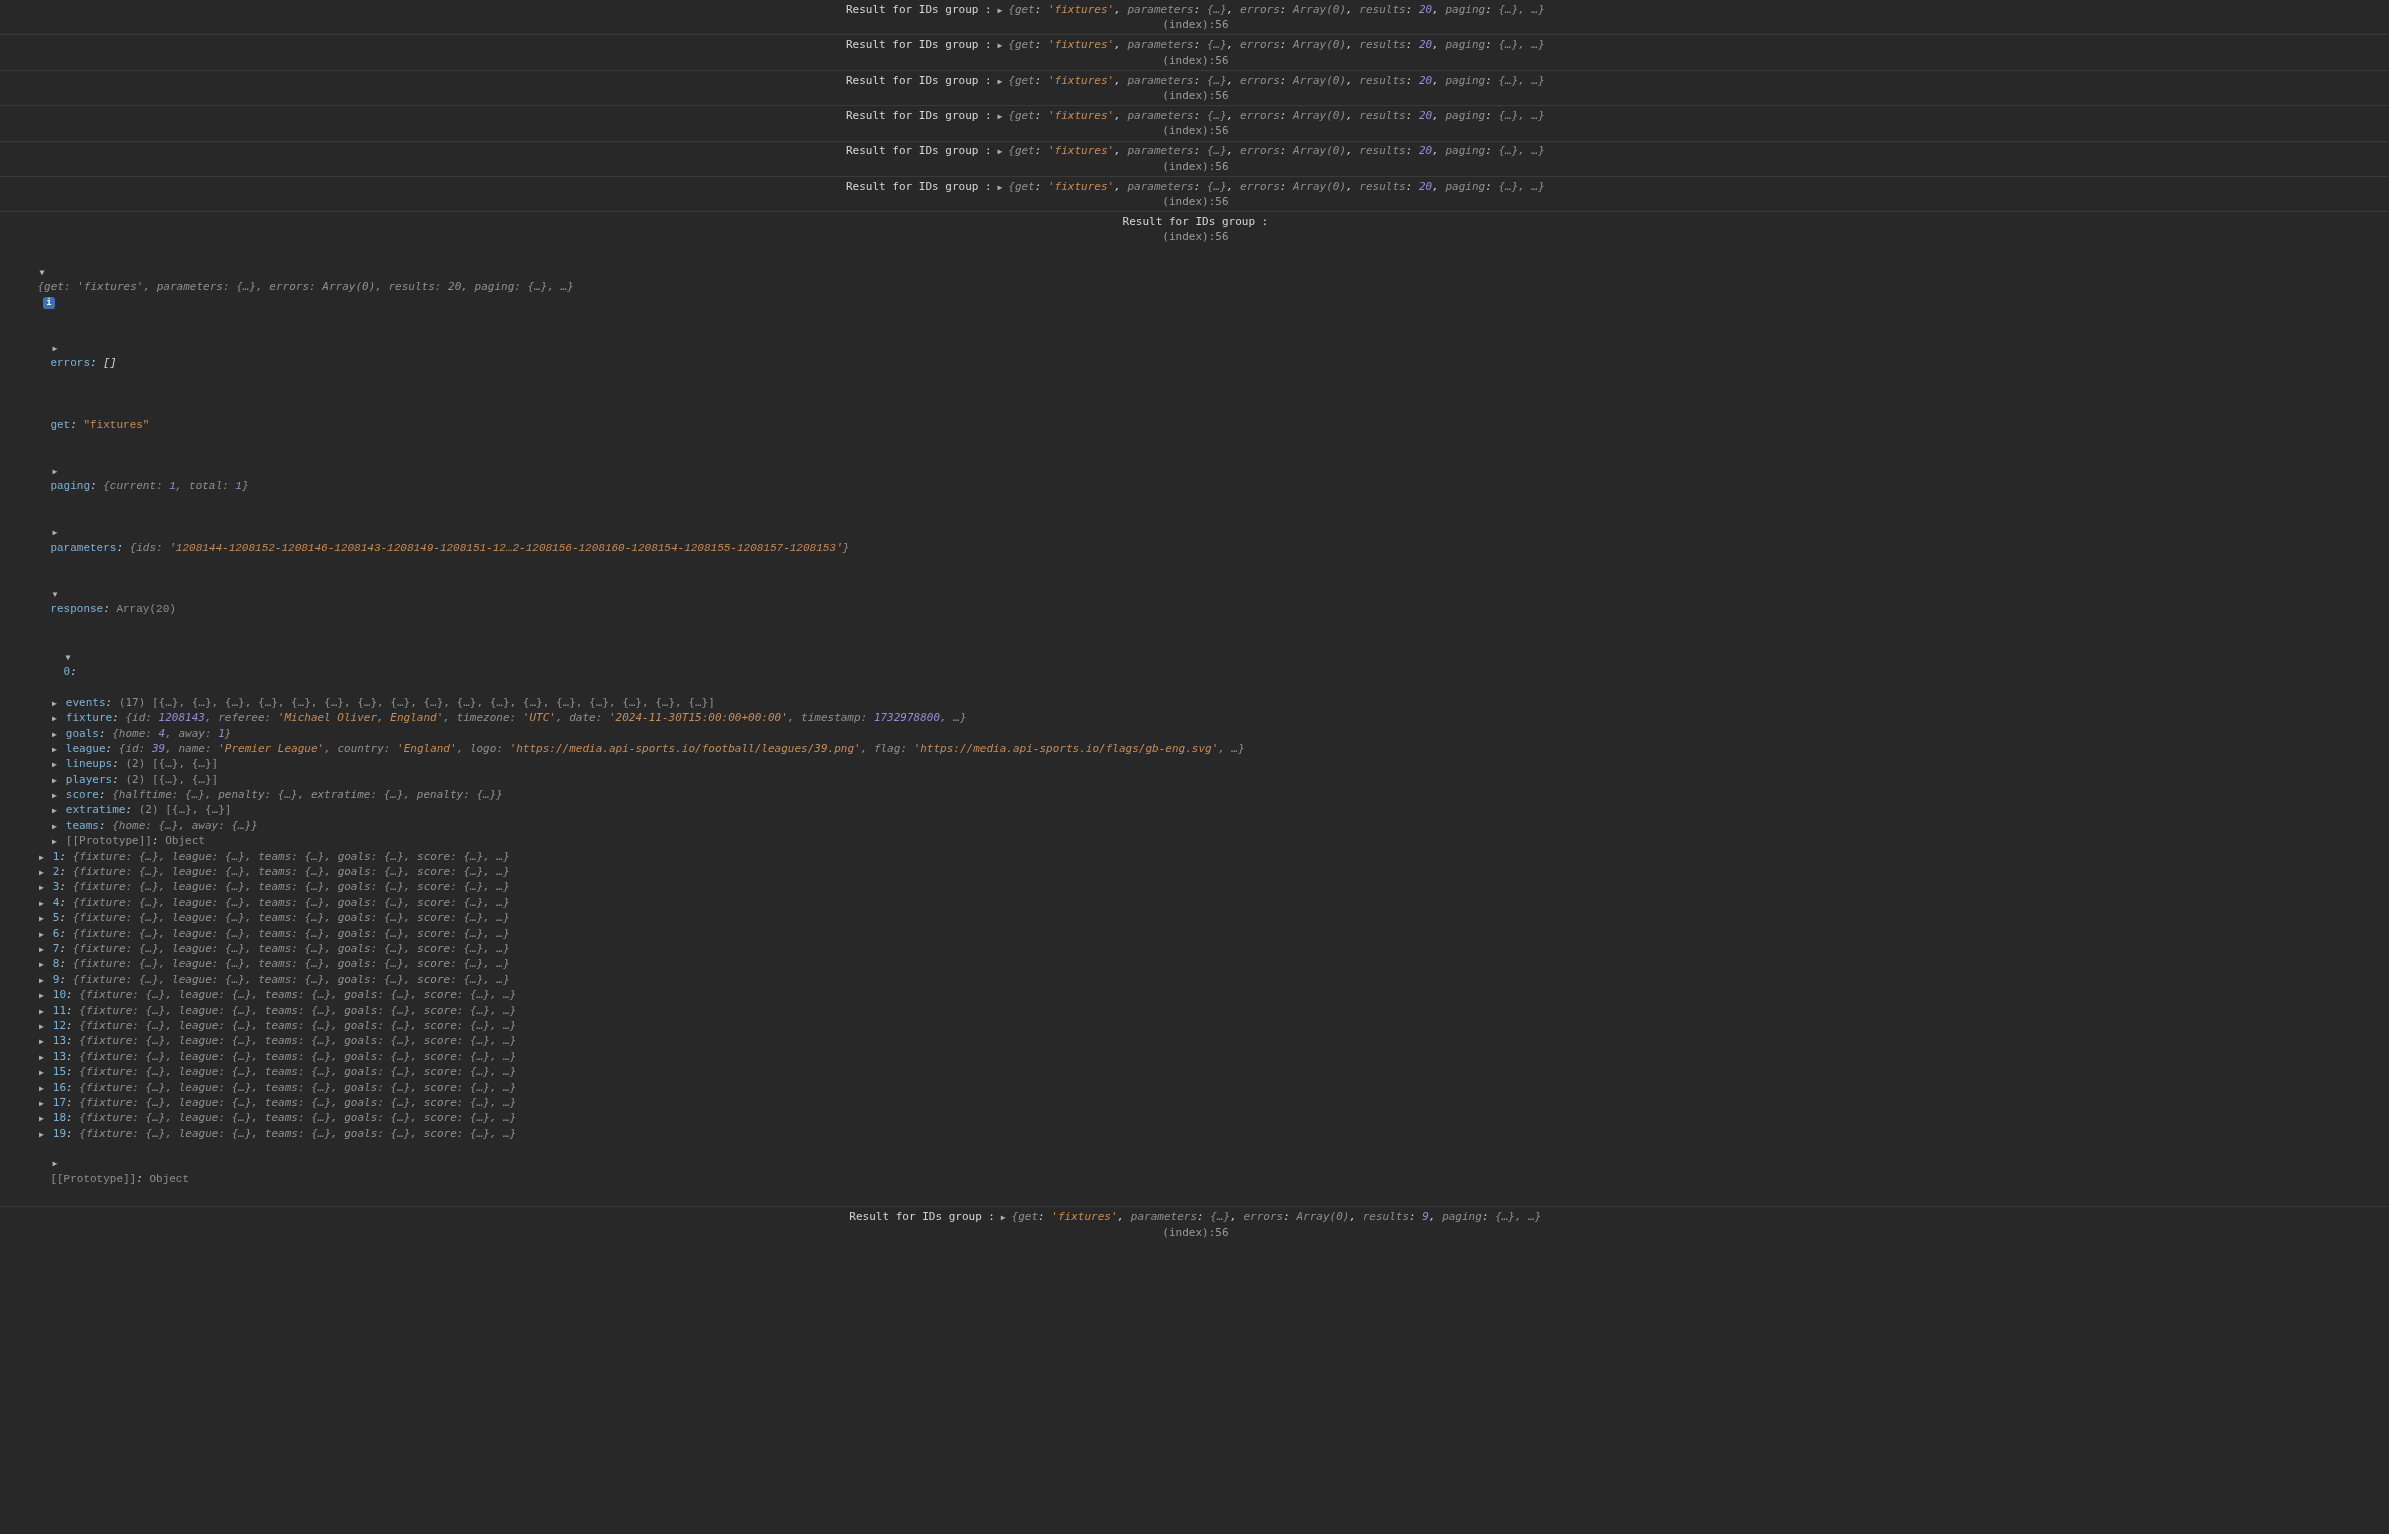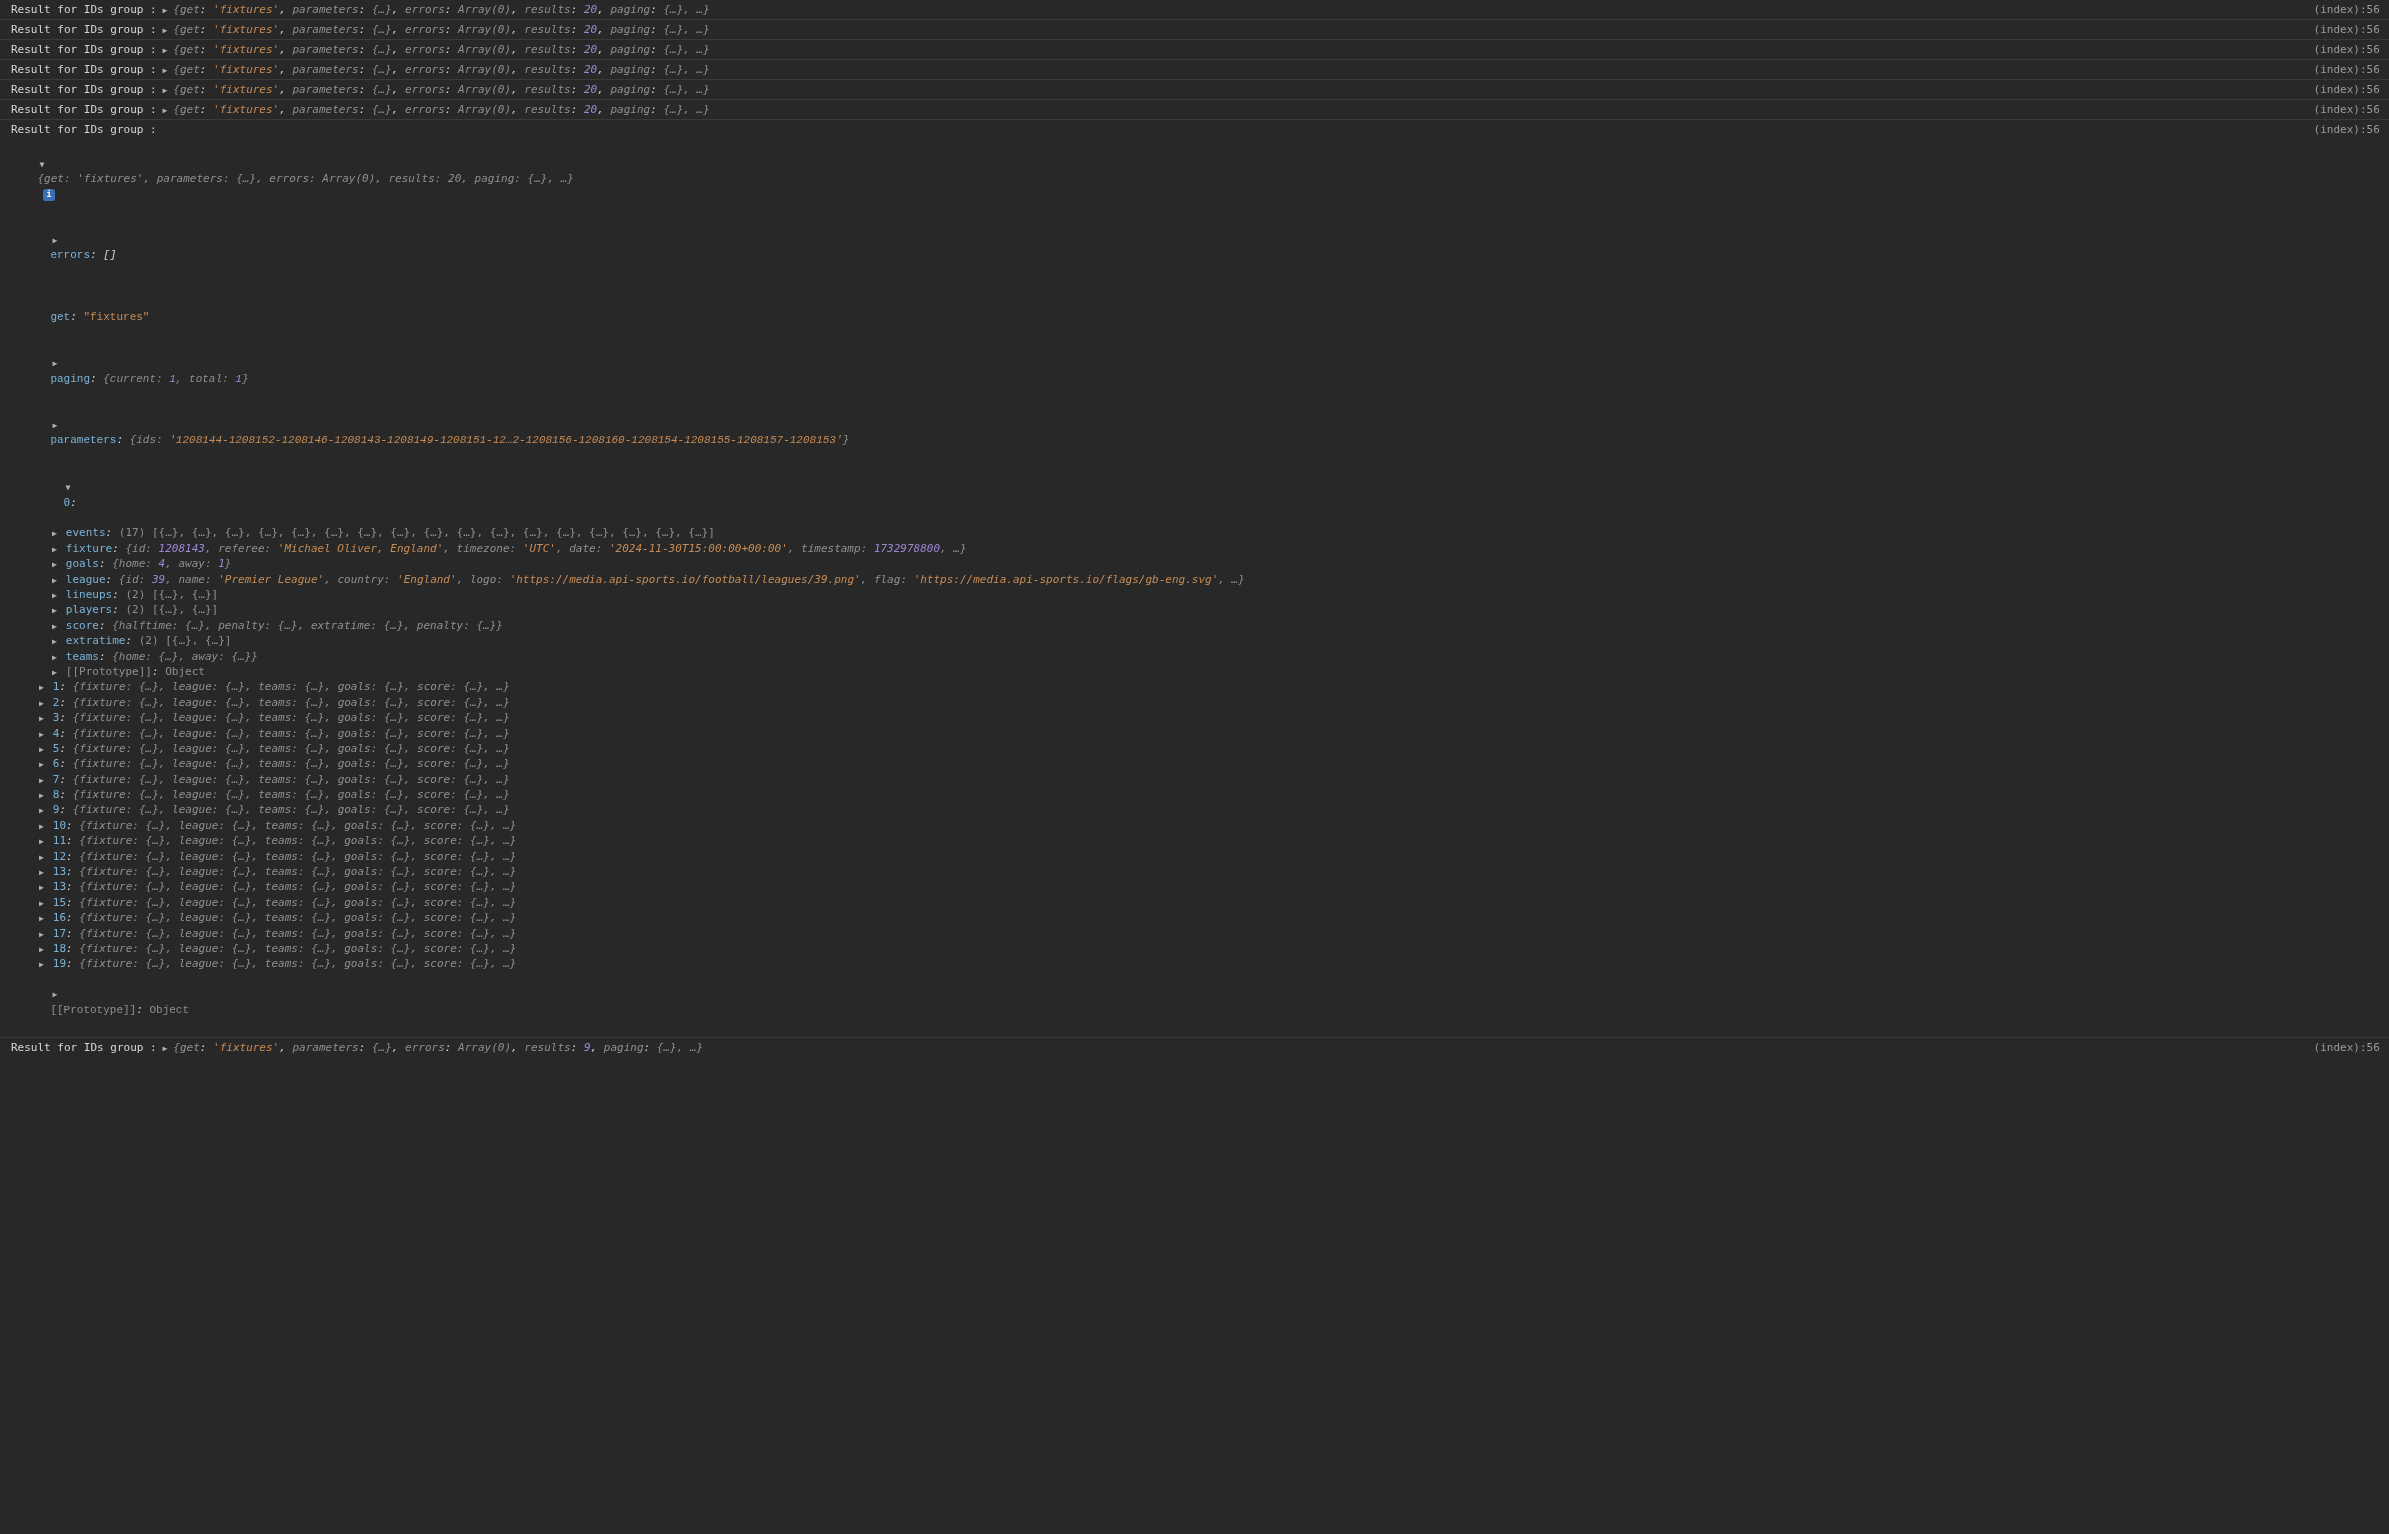--- a/index.html
+++ b/index.html
@@ -6,23 +6,24 @@
   body {
     background: #282828;
     color: #d0d0d0;
     font-family: Menlo, Monaco, Consolas, monospace;
     font-size: 11px;
     line-height: 1.4;
     padding-bottom: 18.4px;
   }
   .row {
     display: flex;
-    align-items: flex-end;
+    align-items: center;
     border-bottom: 0.9px solid #3a3a3a;
     padding: 1.8px 9.2px 1.8px 11px;
+    flex-direction: column;
   }
   .row.noborder { border-bottom: none; }
   .row-left { flex: 1; display: flex; align-items: baseline; gap: 3.7px; }
   .row-right {
     color: #9a9a9a;
     cursor: pointer;
     font-style: normal;
     white-space: nowrap;
   }
   .disclosure {
@@ -146,20 +147,24 @@
   <div class="line indent1">
     <span class="tri">▶</span>
     <span class="kw">paging</span><span class="punc">: </span><span id="paging-val" class="italic gray">{<span class="key">current</span>: <span class="num">1</span>, <span class="key">total</span>: <span class="num">1</span>}</span>
   </div>
 
   <div class="line indent1">
     <span class="tri">▶</span>
     <span class="kw">parameters</span><span class="punc">: </span><span id="params-val" class="italic gray">{<span class="key">ids</span>: <span class="str">'1208144-1208152-1208146-1208143-1208149-1208151-12…2-1208156-1208160-1208154-1208155-1208157-1208153'</span>}</span>
   </div>
 
+  <div class="line indent1">
+    <span class="tri">▼</span>
+    <span class="kw">response</span><span class="punc">: </span><span class="gray">Array(20)</span>
+  </div>
 
   <div class="line indent2">
     <span class="tri">▼</span>
     <span class="kw">0</span><span class="punc">:</span>
   </div>
 
   <div id="item0-children">
       <div class="line indent3"><span class="tri">▶</span> <span class="kw">events</span><span class="punc">: </span><span class="gray">(17) [{…}, {…}, {…}, {…}, {…}, {…}, {…}, {…}, {…}, {…}, {…}, {…}, {…}, {…}, {…}, {…}, {…}]</span></div>
       <div class="line indent3"><span class="tri">▶</span> <span class="kw">fixture</span><span class="punc">: </span><span class="italic gray">{<span class="key">id</span>: <span class="num">1208143</span>, <span class="key">referee</span>: <span class="str">'Michael Oliver, England'</span>, <span class="key">timezone</span>: <span class="str">'UTC'</span>, <span class="key">date</span>: <span class="str">'2024-11-30T15:00:00+00:00'</span>, <span class="key">timestamp</span>: <span class="num">1732978800</span>, …}</span></div>
       <div class="line indent3"><span class="tri">▶</span> <span class="kw">goals</span><span class="punc">: </span><span class="italic gray">{<span class="key">home</span>: <span class="num">4</span>, <span class="key">away</span>: <span class="num">1</span>}</span></div>

